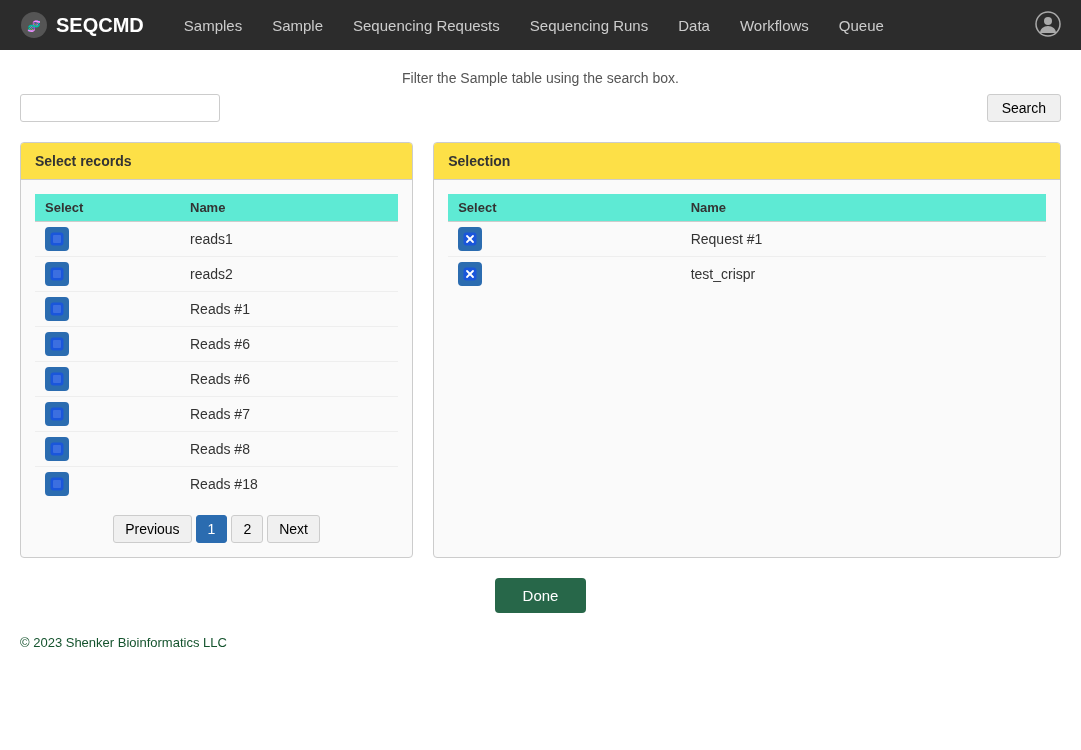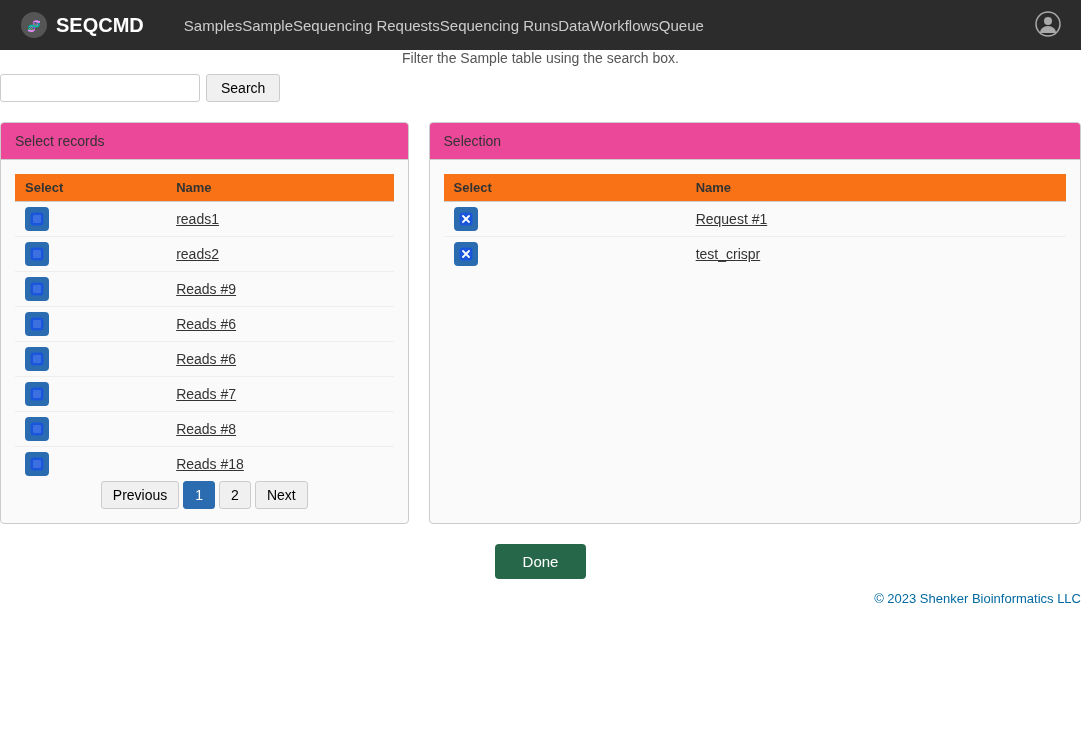--- a/index.html
+++ b/index.html
@@ -23,50 +23,51 @@
       text-decoration: none;
     }
     .navbar-brand .logo-icon {
       width: 28px;
       height: 28px;
       margin-right: 8px;
     }
     .navbar-nav {
       display: flex;
       align-items: center;
+      gap: 30px;
       flex: 1;
     }
     .navbar-nav a {
       color: #ccc;
       text-decoration: none;
       font-size: 15px;
     }
     .navbar-user {
       color: #ccc;
       cursor: pointer;
     }
 
     
     .content {
+      padding: 20px;
       max-width: 1081px;
       margin: 0 auto;
     }
     .search-section {
       text-align: center;
       margin-bottom: 20px;
     }
     .search-section p {
       margin-bottom: 8px;
       color: #555;
       font-size: 14px;
     }
     .search-row {
       display: flex;
-      justify-content: flex-start;
-      gap: 6px;
+      justify-content: space-between;
     }
     .search-input {
       width: 200px;
       padding: 5px 8px;
       border: 1px solid #ccc;
       border-radius: 3px;
       font-size: 14px;
     }
     .search-button {
       padding: 5px 14px;
@@ -87,48 +88,47 @@
     .panel {
       border: 1px solid #ccc;
       border-radius: 4px;
       background: #fafafa;
       overflow: hidden;
     }
     .panel-left { flex: 1; }
     .panel-right { flex: 1.6; }
 
     .panel-header {
-      background: #ec4899;
+      background: #fde047;
       border-bottom: 1px solid #ccc;
       padding: 10px 14px;
-      font-weight: normal;
+      font-weight: bold;
       font-size: 14px;
     }
 
     .panel-body {
       padding: 14px;
     }
 
     
     .records-table {
       width: 100%;
       border-collapse: collapse;
     }
     .records-table th {
-      background: #f97316;
+      background: #5eead4;
       padding: 6px 10px;
       text-align: left;
       font-size: 13px;
       border-bottom: 1px solid #ccc;
     }
     .records-table td {
       padding: 5px 10px;
       border-bottom: 1px solid #eee;
       font-size: 14px;
-      text-decoration: underline;
     }
     .records-table tr:last-child td { border-bottom: none; }
 
     
     .check-btn {
       width: 24px;
       height: 24px;
       background: #2b6cb0;
       border: 2px solid #2b6cb0;
       border-radius: 4px;
@@ -149,20 +149,21 @@
       cursor: pointer;
       display: inline-flex;
       align-items: center;
       justify-content: center;
     }
 
     
     .pagination {
       display: flex;
       gap: 4px;
+      margin-top: 14px;
       justify-content: center;
     }
     .page-btn {
       padding: 5px 11px;
       border: 1px solid #ccc;
       border-radius: 3px;
       background: #f0f0f0;
       cursor: pointer;
       font-size: 14px;
     }
@@ -182,24 +183,24 @@
       background: #276749;
       color: #ffffff;
       border: none;
       border-radius: 4px;
       font-size: 15px;
       cursor: pointer;
     }
 
     
     .footer {
-      text-align: right;
-      color: #0369a1;
+      text-align: left;
+      color: #14532d;
       font-size: 13px;
-      margin-top: 12px;
+      margin-top: 22px;
       padding-bottom: 10px;
     }
 
     
     .page-wrapper {
       position: relative;
       overflow-y: auto;
       height: 750px;
     }
   </style>
@@ -276,21 +277,21 @@
                     </button></td>
                   <td>reads2</td>
                 </tr>
                 <tr>
                   <td><button class="check-btn">
                       <svg width="14" height="14" viewBox="0 0 14 14" fill="none" xmlns="http://www.w3.org/2000/svg">
     <rect x="1" y="1" width="12" height="12" rx="2" fill="#1a56db" stroke="#1a56db" stroke-width="1"></rect>
     <rect x="3" y="3" width="8" height="8" rx="1" fill="#fff" opacity="0.15"></rect>
   </svg>
                     </button></td>
-                  <td>Reads #9</td>
+                  <td>Reads #1</td>
                 </tr>
                 <tr>
                   <td><button class="check-btn">
                       <svg width="14" height="14" viewBox="0 0 14 14" fill="none" xmlns="http://www.w3.org/2000/svg">
     <rect x="1" y="1" width="12" height="12" rx="2" fill="#1a56db" stroke="#1a56db" stroke-width="1"></rect>
     <rect x="3" y="3" width="8" height="8" rx="1" fill="#fff" opacity="0.15"></rect>
   </svg>
                     </button></td>
                   <td>Reads #6</td>
                 </tr>

